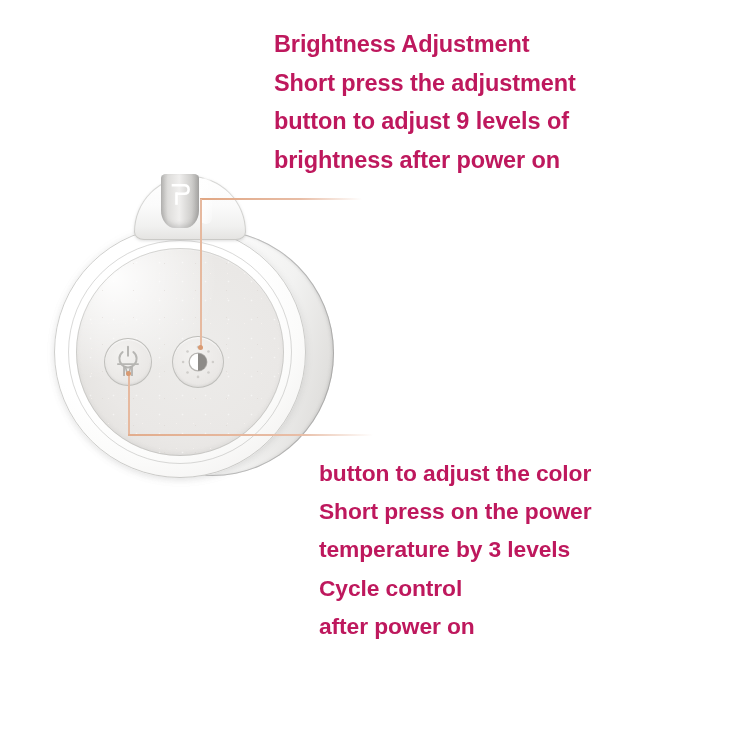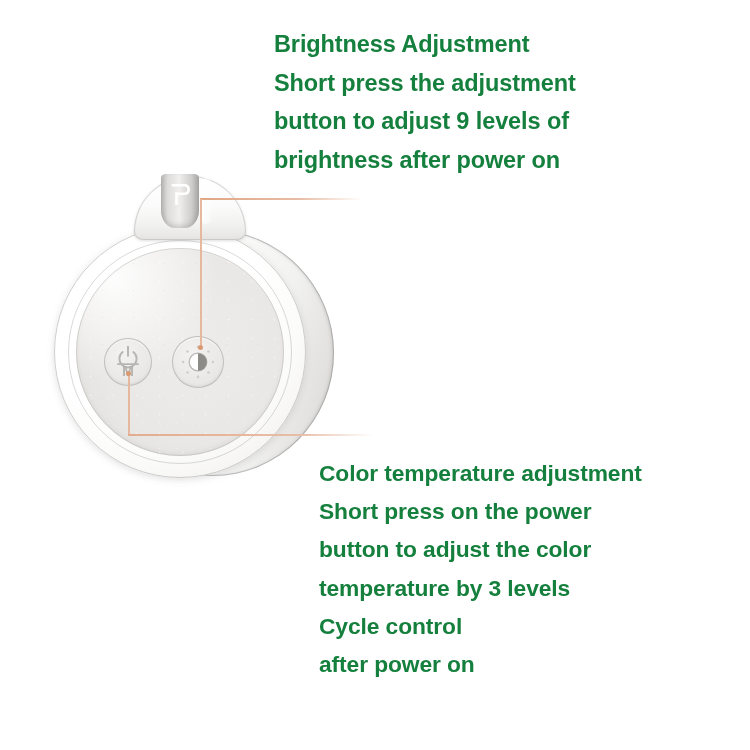--- a/index.html
+++ b/index.html
@@ -15,21 +15,21 @@
     width: 750px;
     height: 750px;
     background: #ffffff;
     overflow: hidden;
   }
 
   
   .textblock {
     position: absolute;
     font-weight: bold;
-    color: #15803d;
+    color: #be185d;
     letter-spacing: -0.1px;
     white-space: nowrap;
   }
   .textblock .line {
     display: block;
   }
 
   #brightness-text {
     left: 274px;
     top: 25px;
@@ -368,21 +368,20 @@
   <div class="leader-dot" id="leader-dot-color"></div>
 
   <div class="textblock" id="brightness-text">
     <span class="line">Brightness Adjustment</span>
     <span class="line">Short press the adjustment</span>
     <span class="line">button to adjust 9 levels of</span>
     <span class="line">brightness after power on</span>
   </div>
 
   <div class="textblock" id="color-temp-text">
-    <span class="line">Color temperature adjustment</span>
+    <span class="line">button to adjust the color</span>
     <span class="line">Short press on the power</span>
-    <span class="line">button to adjust the color</span>
     <span class="line">temperature by 3 levels</span>
     <span class="line">Cycle control</span>
     <span class="line">after power on</span>
   </div>
 
 </div>
 
 </body></html>

